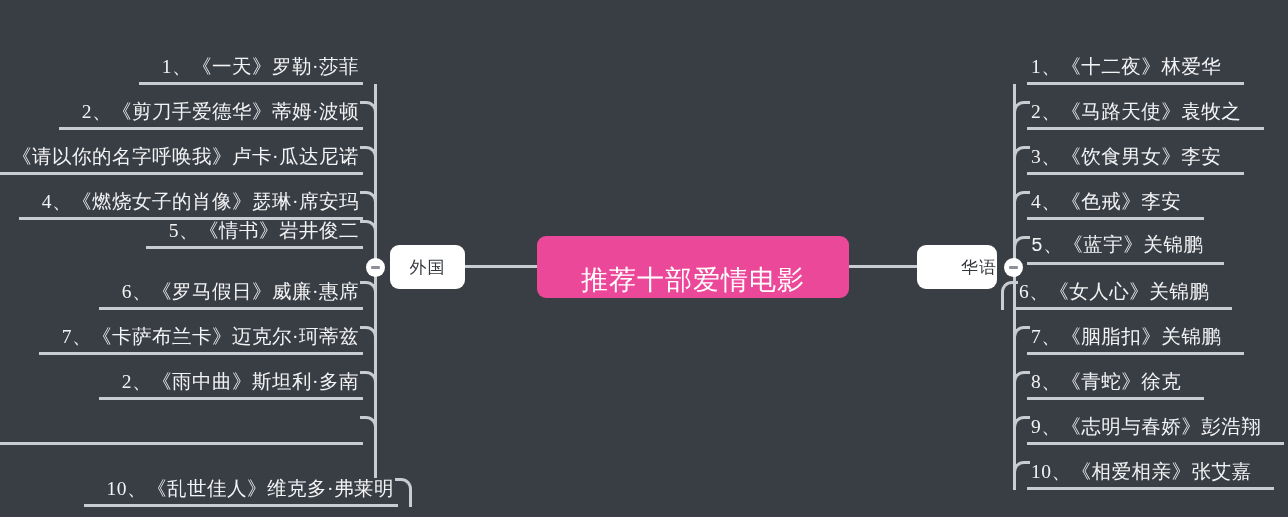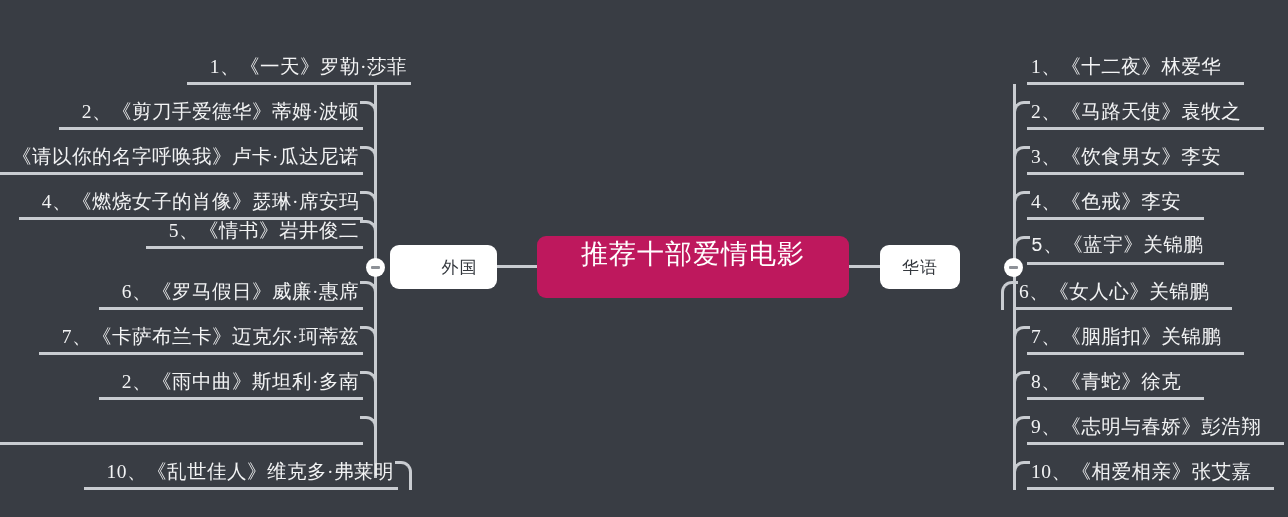--- a/index.html
+++ b/index.html
@@ -22,24 +22,24 @@
     height: 517px;
   }
 
   
   .root-node {
     position: absolute;
     left: 537px;
     top: 236px;
     width: 312px;
     height: 62px;
-    background: #be185d;
+    background: #ec4899;
     border-radius: 9px;
     display: flex;
-    align-items: flex-start;
+    align-items: flex-end;
     justify-content: center;
     color: #ffffff;
     font-size: 27px;
     letter-spacing: 1px;
     box-sizing: border-box;
     z-index: 6;
   }
 
   
   .branch-node {
@@ -48,22 +48,22 @@
     background: #ffffff;
     border-radius: 9px;
     display: flex;
     align-items: center;
     justify-content: center;
     color: #33373d;
     font-size: 17px;
     letter-spacing: 1px;
     z-index: 6;
   }
-  .branch-left  { left: 390px;  top: 245px; width: 75px; padding-left: 32px; }
-  .branch-right { left: 880px;  top: 245px; width: 80px; }
+  .branch-left  { left: 390px;  top: 245px; width: 75px; }
+  .branch-right { left: 917px;  top: 245px; width: 80px; justify-content: flex-end; }
 
   
   .stem {
     position: absolute;
     height: 3px;
     background: #c9ccd1;
     z-index: 2;
   }
   .stem-left  { left: 465px; top: 265px; width: 74px; }
   .stem-right { left: 847px; top: 265px; width: 72px; }
@@ -152,21 +152,21 @@
 </style>
 </head>
 <body>
 
 <div id="mindmap">
 
   <div class="trunk trunk-left"></div>
   <div class="trunk trunk-right"></div>
 
   <div id="leaves-left">
-      <div class="leaf leaf-left no-elbow" style="top: 40px; left: 0px; width: 377px; padding-left: 48px;">
+      <div class="leaf leaf-left no-elbow" style="top: 40px; left: 0px; width: 377px;">
         <div class="leaf-label">1、《一天》罗勒·莎菲</div>
         <div class="leaf-rule" style="right: 14px; width: 224px;"></div>
       </div>
       <div class="leaf leaf-left" style="top: 85px; left: 0px; width: 377px;">
         <div class="leaf-label">2、《剪刀手爱德华》蒂姆·波顿</div>
         <div class="leaf-rule" style="right: 14px; width: 304px;"></div>
         <div class="elbow"></div>
       </div>
       <div class="leaf leaf-left" style="top: 130px; left: 0px; width: 377px;">
         <div class="leaf-label">3、《请以你的名字呼唤我》卢卡·瓜达尼诺</div>
@@ -195,21 +195,21 @@
       </div>
       <div class="leaf leaf-left" style="top: 355px; left: 0px; width: 377px;">
         <div class="leaf-label">2、《雨中曲》斯坦利·多南</div>
         <div class="leaf-rule" style="right: 14px; width: 264px;"></div>
         <div class="elbow"></div>
       </div>
       <div class="leaf leaf-left" style="top: 400px; left: 0px; width: 377px;">
         <div class="leaf-rule" style="right: 14px; width: 384px;"></div>
         <div class="elbow"></div>
       </div>
-      <div class="leaf leaf-left" style="top: 445px; left: 0px; width: 412px;">
+      <div class="leaf leaf-left" style="top: 462px; left: 0px; width: 412px;">
         <div class="leaf-label">10、《乱世佳人》维克多·弗莱明</div>
         <div class="leaf-rule" style="right: 14px; width: 314px;"></div>
         <div class="elbow"></div>
       </div>
     </div>
   <div id="leaves-right">
       <div class="leaf leaf-right no-elbow" style="top: 40px; left: 1013px; width: 275px;">
         <div class="leaf-label">1、《十二夜》林爱华</div>
         <div class="leaf-rule" style="left: 14px; width: 217px;"></div>
       </div>

